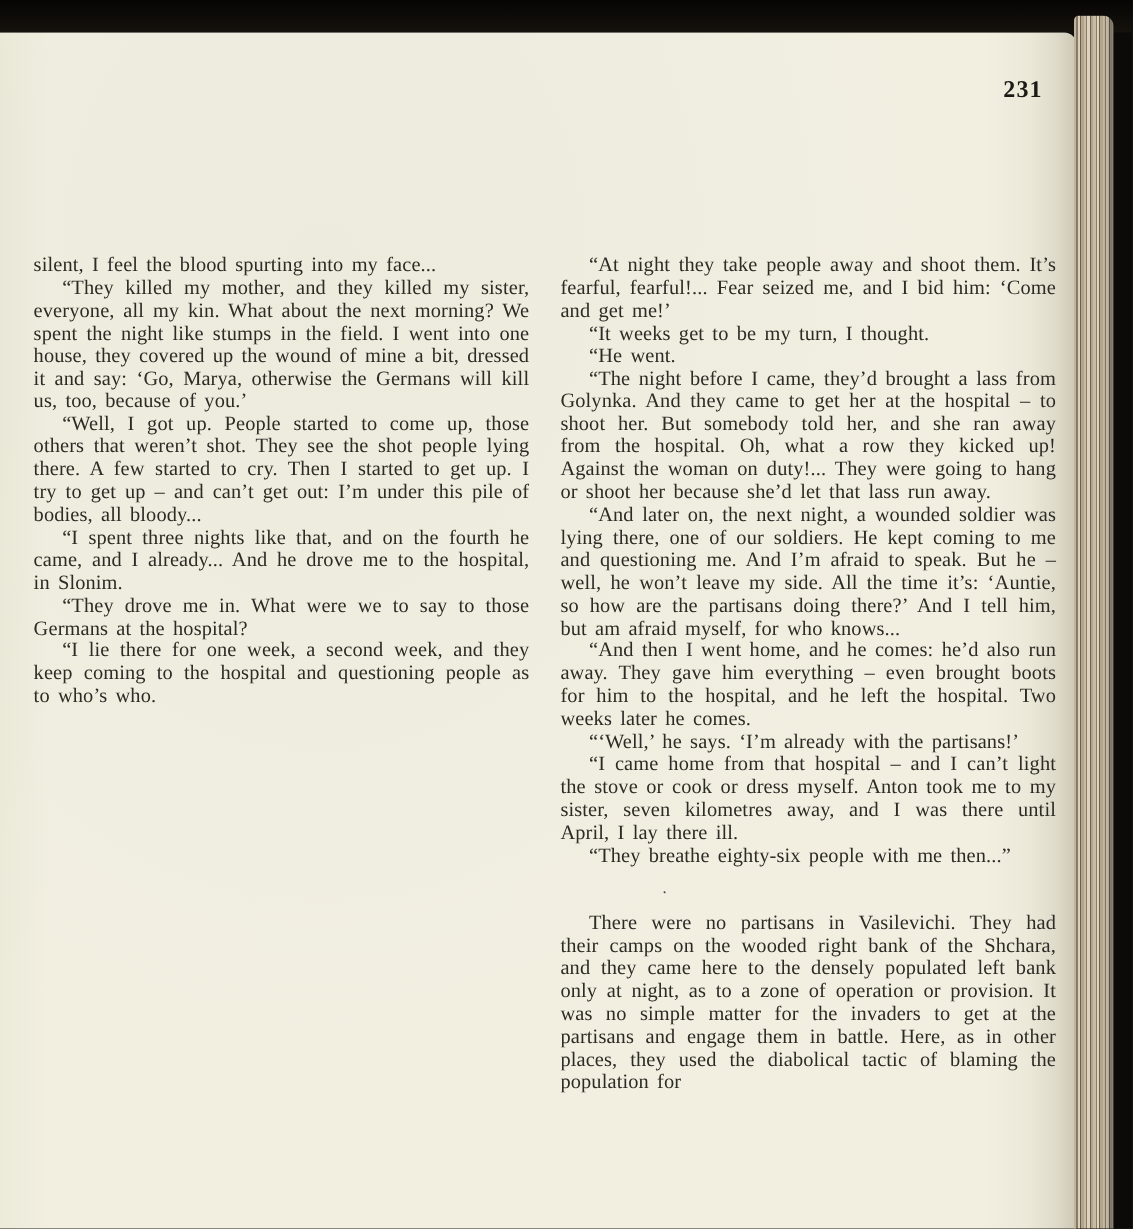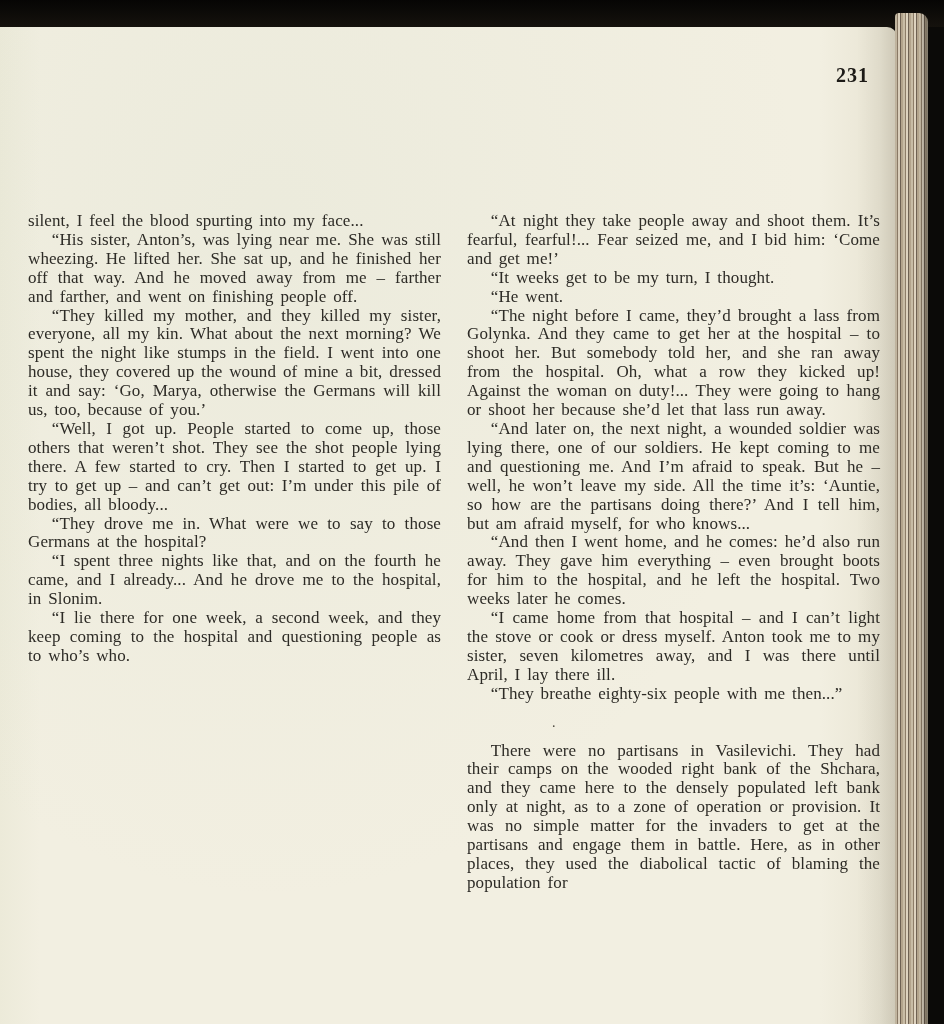--- a/index.html
+++ b/index.html
@@ -99,35 +99,35 @@
 <div class="scan">
 
   <div class="top-bar"></div>
 
   <div class="page">
 
     <div class="page-number">231</div>
 
     <div class="col col-left">
       <p class="noindent">silent, I feel the blood spurting into my face...</p>
-      <p>“His sister, Anton’s, was lying near me. She was still wheezing. He lifted her. She sat up, and he finished her off that way. And he moved away from me – farther and farther, and went on finishing people off.</p>
       <p>“They killed my mother, and they killed my sister, everyone, all my kin. What about the next morning? We spent the night like stumps in the field. I went into one house, they covered up the wound of mine a bit, dressed it and say: ‘Go, Marya, otherwise the Germans will kill us, too, because of you.’</p>
       <p>“Well, I got up. People started to come up, those others that weren’t shot. They see the shot people lying there. A few started to cry. Then I started to get up. I try to get up – and can’t get out: I’m under this pile of bodies, all bloody...</p>
+      <p>“I spent three nights like that, and on the fourth he came, and I already... And he drove me to the hospital, in Slonim.</p>
       <p>“They drove me in. What were we to say to those Germans at the hospital?</p>
-      <p>“I spent three nights like that, and on the fourth he came, and I already... And he drove me to the hospital, in Slonim.</p>
       <p>“I lie there for one week, a second week, and they keep coming to the hospital and questioning people as to who’s who.</p>
     </div>
 
     <div class="col col-right">
       <p>“At night they take people away and shoot them. It’s fearful, fearful!... Fear seized me, and I bid him: ‘Come and get me!’</p>
       <p>“It weeks get to be my turn, I thought.</p>
       <p>“He went.</p>
       <p>“The night before I came, they’d brought a lass from Golynka. And they came to get her at the hospital – to shoot her. But somebody told her, and she ran away from the hospital. Oh, what a row they kicked up! Against the woman on duty!... They were going to hang or shoot her because she’d let that lass run away.</p>
       <p>“And later on, the next night, a wounded soldier was lying there, one of our soldiers. He kept coming to me and questioning me. And I’m afraid to speak. But he – well, he won’t leave my side. All the time it’s: ‘Auntie, so how are the partisans doing there?’ And I tell him, but am afraid myself, for who knows...</p>
       <p>“And then I went home, and he comes: he’d also run away. They gave him everything – even brought boots for him to the hospital, and he left the hospital. Two weeks later he comes.</p>
+      <p>“‘Well,’ he says. ‘I’m already with the partisans!’</p>
       <p>“I came home from that hospital – and I can’t light the stove or cook or dress myself. Anton took me to my sister, seven kilometres away, and I was there until April, I lay there ill.</p>
       <p>“They breathe eighty-six people with me then...”</p>
       <div class="section-sep">
         <span class="sep-dot">.</span>
       </div>
       <p>There were no partisans in Vasilevichi. They had their camps on the wooded right bank of the Shchara, and they came here to the densely populated left bank only at night, as to a zone of operation or provision. It was no simple matter for the invaders to get at the partisans and engage them in battle. Here, as in other places, they used the diabolical tactic of blaming the population for</p>
     </div>
 
     <div class="page-shade"></div>
   </div>

